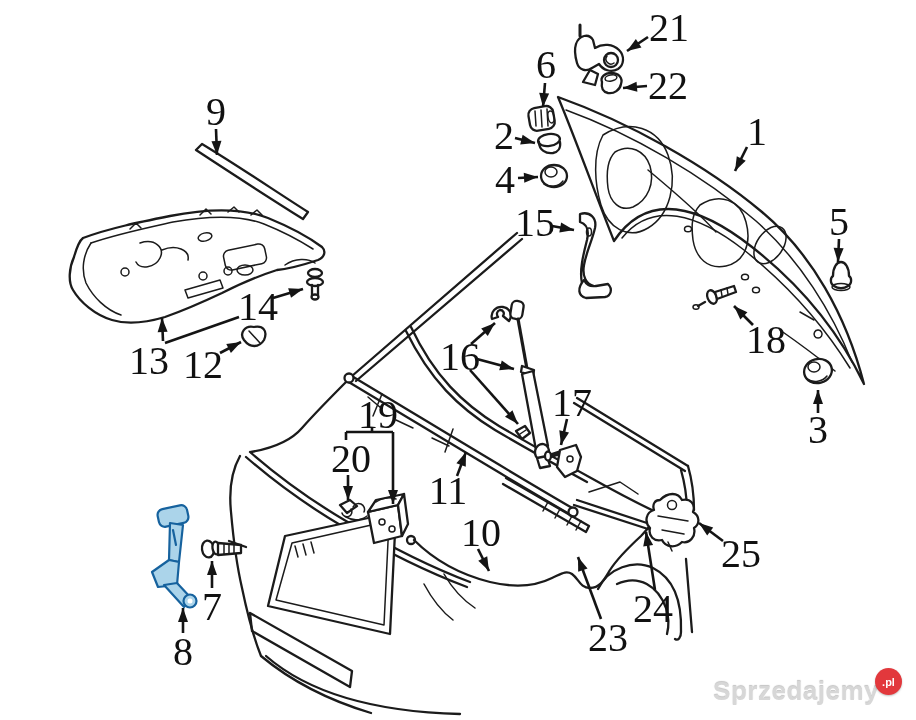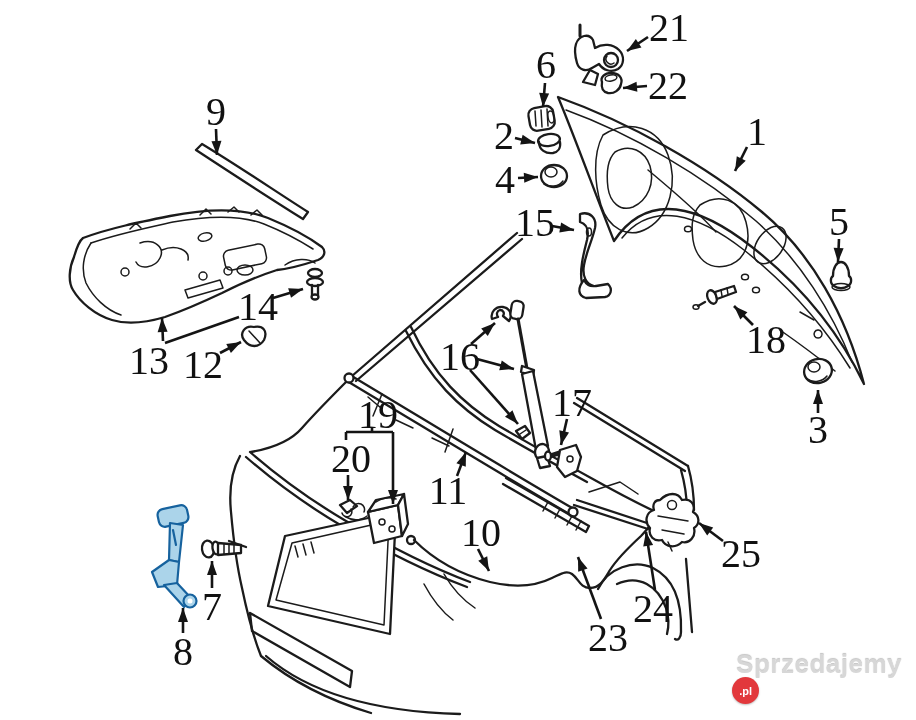--- a/index.html
+++ b/index.html
@@ -6,21 +6,21 @@
   .stage{position:relative;width:916px;height:720px;background:#ffffff;overflow:hidden;
          font-family:"Liberation Serif",serif;}
   svg{position:absolute;left:0;top:0;}
   svg *{vector-effect:none;}
   .ln{fill:none;stroke:#1b1b1b;stroke-width:2.3;stroke-linecap:round;stroke-linejoin:round;}
   .fw{fill:#ffffff;stroke:#1b1b1b;stroke-width:2.3;stroke-linecap:round;stroke-linejoin:round;}
   .thin{fill:none;stroke:#1b1b1b;stroke-width:1.5;stroke-linecap:round;stroke-linejoin:round;}
   .blue{stroke:#16629e;stroke-width:2.2;stroke-linecap:round;stroke-linejoin:round;}
   .callout-text{font-family:"Liberation Serif",serif;font-size:40px;fill:#111;}
   .watermark{position:absolute;right:14px;bottom:16px;display:flex;align-items:flex-start;
-             font-family:"Liberation Sans",sans-serif;flex-direction:column;}
+             font-family:"Liberation Sans",sans-serif;}
   .wm-text{font-size:26px;font-weight:bold;color:#d7d7d7;letter-spacing:.5px;
            text-shadow:0 1px 0 #ffffff,0 -1px 1px #c4c4c4;line-height:1;margin-top:10px;}
   .wm-badge{width:27px;height:27px;border-radius:50%;color:#fff;font-size:11px;font-weight:bold;
             display:flex;align-items:center;justify-content:center;margin-left:-4px;
             box-shadow:0 1px 2px rgba(0,0,0,.25);}
 </style>
 </head>
 <body>
 
 <div class="stage">

